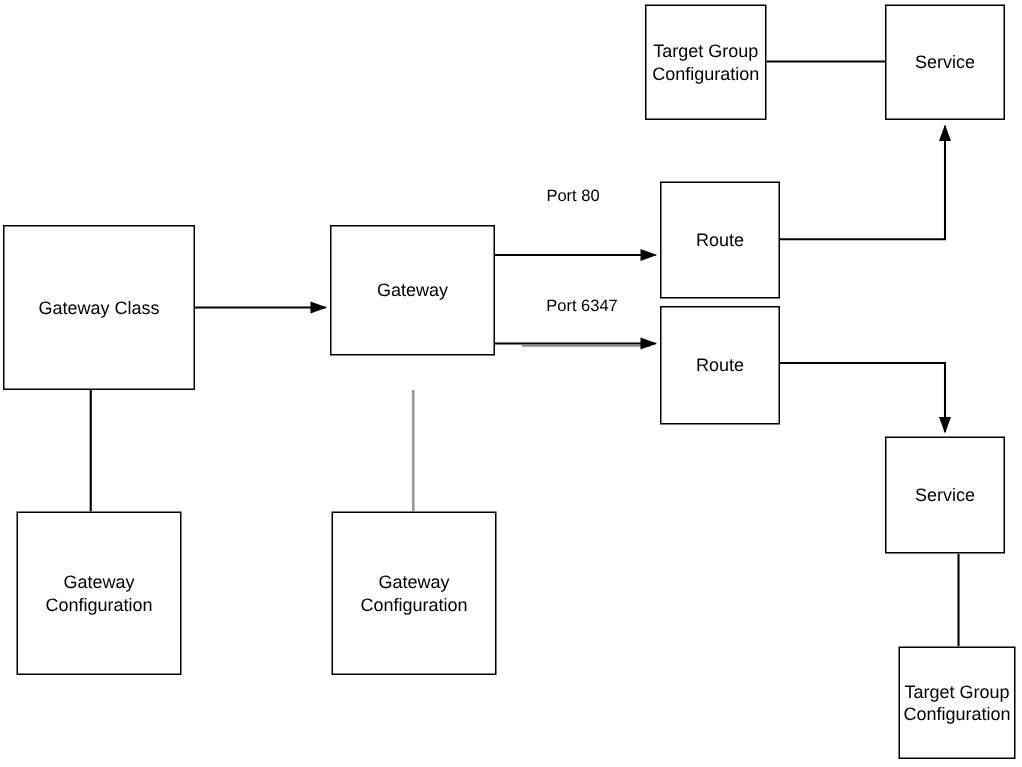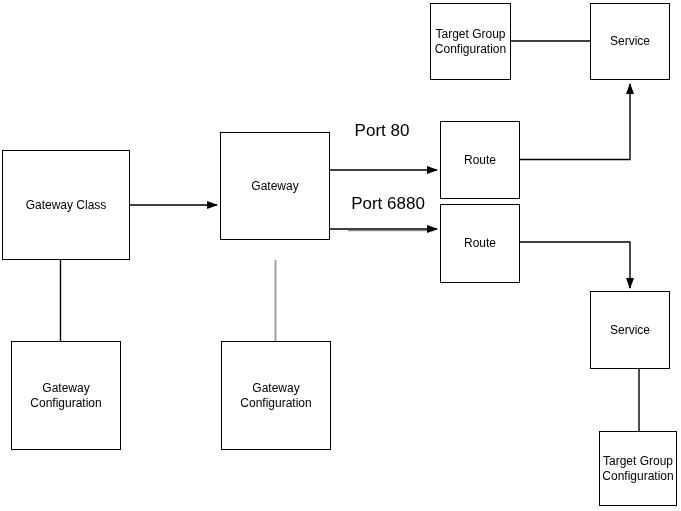--- a/index.html
+++ b/index.html
@@ -27,21 +27,21 @@
     justify-content: center;
     text-align: center;
     font-size: 12px;
     line-height: 15px;
     color: #000000;
     padding: 3px;
   }
   .edge-label {
     position: absolute;
     transform: translate(-50%, -50%);
-    font-size: 17px;
+    font-size: 11px;
     color: #000000;
     white-space: nowrap;
   }
 </style>
 </head>
 <body>
 
 <div class="canvas">
 
   <svg class="connectors" viewBox="0 0 681 511" xmlns="http://www.w3.org/2000/svg">
@@ -68,21 +68,21 @@
 
     <line x1="511" y1="41" x2="590" y2="41" stroke="#000000" stroke-width="1.4"></line>
 
     <line x1="639" y1="369" x2="639" y2="431" stroke="#000000" stroke-width="1.4"></line>
   </svg>
 
   <div class="node" style="left:2px; top:150px; width:128px; height:110px;">
     <span>Gateway Class</span>
   </div>
 
-  <div class="node" style="left:220px; top:132px; width:110px; height:108px;">
+  <div class="node" style="left:220px; top:150px; width:110px; height:87px;">
     <span>Gateway</span>
   </div>
 
   <div class="node" style="left:11px; top:341px; width:110px; height:109px;">
     <span>Gateway Configuration</span>
   </div>
 
   <div class="node" style="left:221px; top:341px; width:110px; height:109px;">
     <span>Gateway Configuration</span>
   </div>
@@ -106,15 +106,15 @@
   <div class="node" style="left:590px; top:291px; width:80px; height:78px;">
     <span>Service</span>
   </div>
 
   <div class="node" style="left:599px; top:431px; width:78px; height:75px;">
     <span>Target Group Configuration</span>
   </div>
 
   <div class="edge-label" style="left:382px; top:131px;">Port 80</div>
 
-  <div class="edge-label" style="left:388px; top:204px;">Port 6880</div>
+  <div class="edge-label" style="left:388px; top:204px;">Port 6347</div>
 
 </div>
 
 </body></html>

